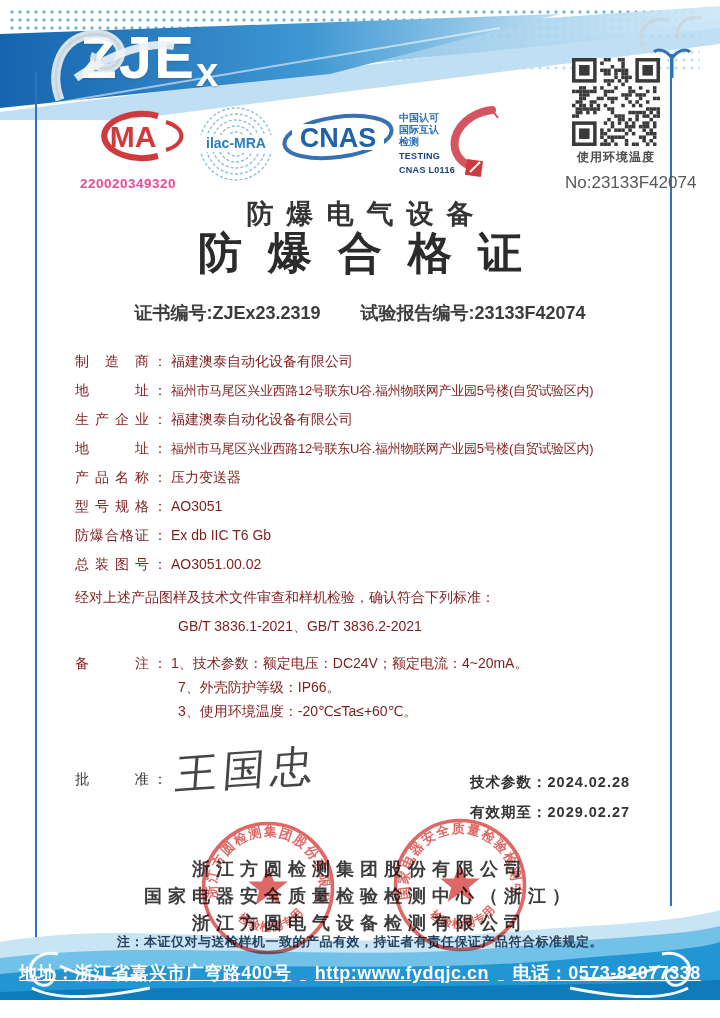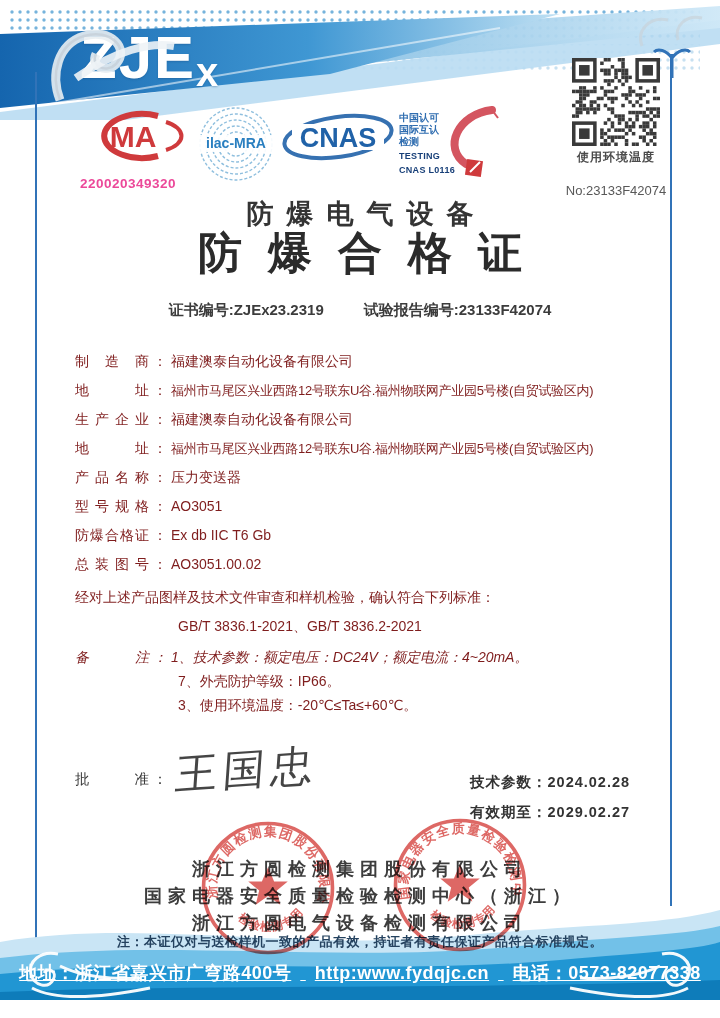--- a/index.html
+++ b/index.html
@@ -21,49 +21,49 @@
   .brand .b-sub{font-size:40px;line-height:64px;margin-top:14px;}
   .curl{position:absolute;z-index:4;}
   
   .vline{position:absolute;width:2px;background:#3173b8;z-index:1;}
   .vline-l{left:35px;top:72px;height:866px;}
   .vline-r{left:670px;top:58px;height:848px;}
   
   .qr-block{position:absolute;left:565px;top:58px;width:102px;text-align:center;z-index:3;}
   .qr-block svg{display:block;margin:0 auto;}
   .qr-cap{font-size:12px;font-weight:700;color:#4a4a4a;margin-top:3px;letter-spacing:1px;}
-  .qr-no{font-size:13px;color:#585858;margin-top:17px;}
+  .qr-no{font-size:17px;color:#585858;margin-top:7px;}
   
   .logo{position:absolute;z-index:3;}
   .cma{left:86px;top:108px;}
   .cma-no{position:absolute;left:80px;top:176px;font-size:13.5px;font-weight:700;color:#ec4899;letter-spacing:.5px;z-index:3;}
   .ilac{left:196px;top:104px;}
   .cnas{left:282px;top:110px;display:flex;align-items:flex-start;}
   .cnas-col{margin-left:5px;padding-top:2px;}
   .cnas-zh{font-size:10px;line-height:12px;color:#2f6db0;font-weight:700;}
   .cnas-en{font-size:9px;line-height:11px;color:#173f78;font-weight:800;margin-top:3px;letter-spacing:.3px;}
   .swoosh{left:436px;top:102px;}
   
   .subtitle{position:absolute;left:0;right:0;top:196px;text-align:center;
     font-size:27px;font-weight:800;letter-spacing:13px;color:#343434;z-index:2;text-indent:13px;}
   .main-title{position:absolute;left:0;right:0;top:224px;text-align:center;
     font-size:44px;font-weight:800;letter-spacing:26px;color:#2b2b2b;z-index:2;text-indent:26px;}
   .cert-nums{position:absolute;left:0;right:0;top:301px;display:flex;justify-content:center;gap:40px;
-    font-size:15px;font-weight:700;color:#3c3c3c;z-index:2;}
+    font-size:18px;font-weight:700;color:#3c3c3c;z-index:2;}
   
   .fields{position:absolute;left:75px;right:38px;top:352px;z-index:2;}
   .row{display:flex;align-items:flex-start;font-size:14px;line-height:19px;margin-bottom:10px;color:#7f1d1d;}
   .row .lab{width:74px;flex:0 0 74px;text-align:justify;text-align-last:justify;font-weight:400;}
   .row .col{width:22px;flex:0 0 22px;text-align:center;}
   .row .val{flex:1;white-space:nowrap;}
   .row.small .val{font-size:13px;letter-spacing:-.3px;}
   .row.stmt{margin-top:14px;margin-bottom:10px;}
   .row.std .val{padding-left:103px;}
   .row.cont{padding-left:103px;margin-bottom:5px;}
-  .row.rk{margin-top:12px;margin-bottom:5px;font-style:italic;}
+  .row.rk{margin-top:18px;margin-bottom:5px;}
   
   .approval{position:absolute;left:75px;right:75px;top:770px;z-index:2;font-size:14.5px;}
   .appr-left{display:flex;align-items:center;}
   .appr-left .lab{width:74px;text-align:justify;text-align-last:justify;}
   .appr-left .col{width:22px;text-align:center;}
   .signature{
     position:absolute;left:100px;top:-28px;z-index:3;
     font-family:"DejaVu Serif","Liberation Serif",serif;
     font-size:42px;color:#2c2c2c;letter-spacing:6px;
     transform:rotate(-4deg) skewX(-8deg);opacity:.88;

